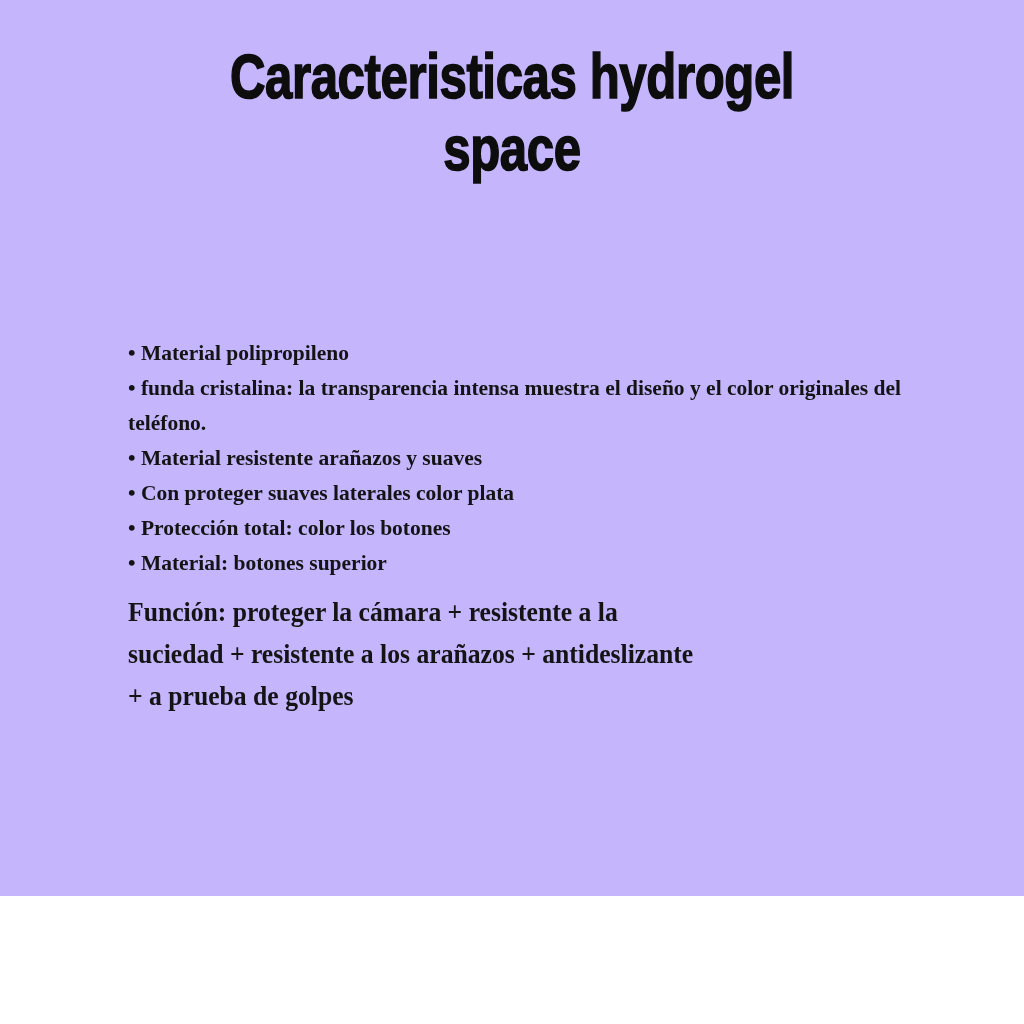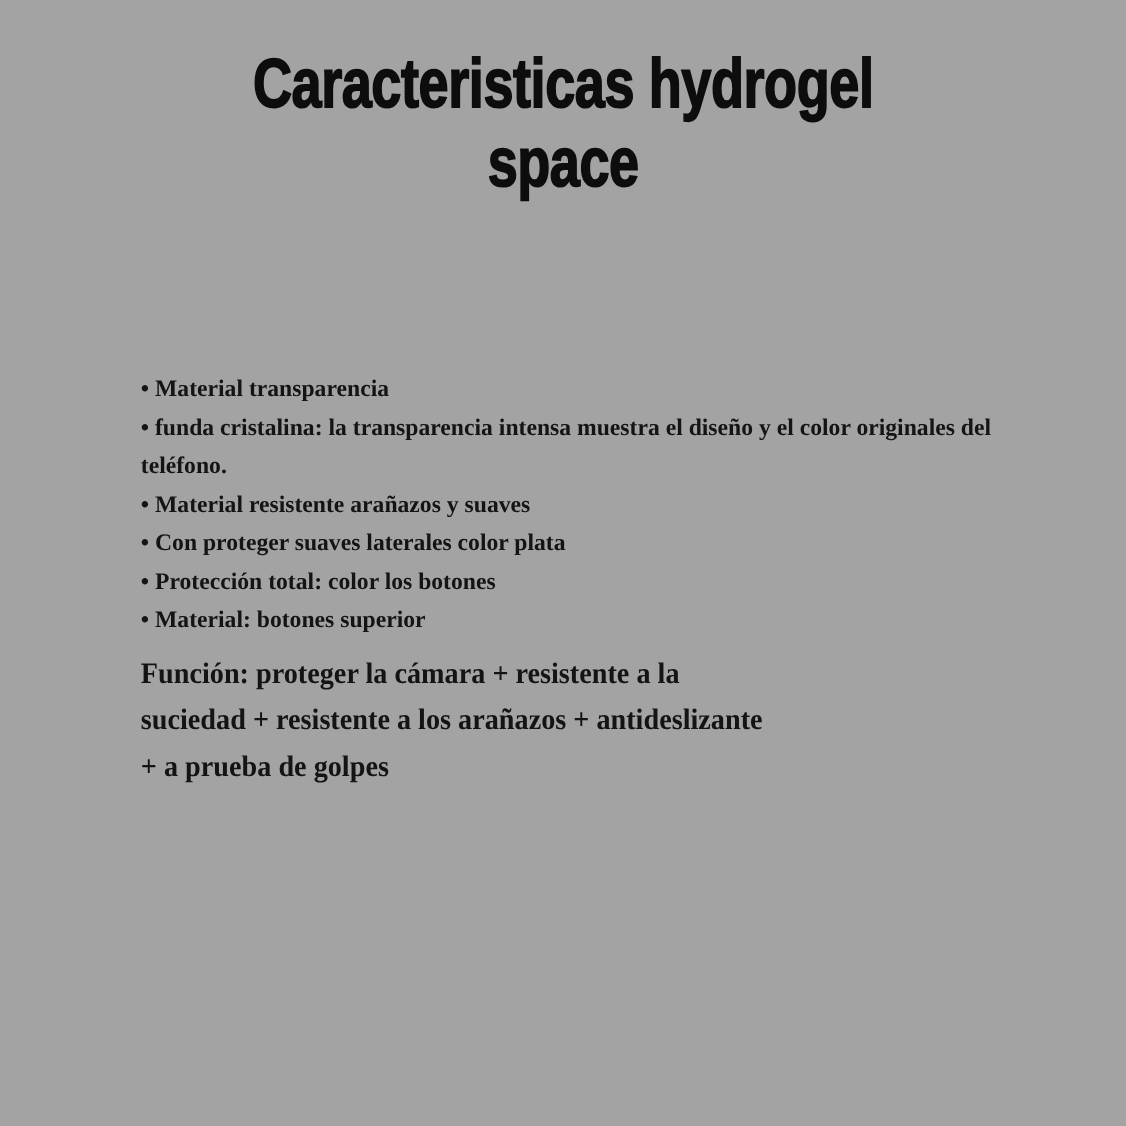--- a/index.html
+++ b/index.html
@@ -89,33 +89,33 @@
   }
 
   .function-line {
     display: block;
     white-space: nowrap;
   }
 </style>
 </head>
 <body>
 
-<div id="page" style="background: #a3a3a3; color: rgb(17, 17, 17); width: 1024px; height: 1024px;">
+<div id="page" style="background: #c4b5fd; color: rgb(17, 17, 17); width: 1024px; height: 896px;">
 
   <div class="title-block">
     <span class="title-line">Caracteristicas hydrogel</span>
     <span class="title-line">space</span>
   </div>
 
   <div class="body-block">
 
     <ul class="bullet-list">
       <li class="bullet-item">
         <span class="bullet-dot">•</span>
-        <span class="bullet-text">Material transparencia</span>
+        <span class="bullet-text">Material polipropileno</span>
       </li>
       <li class="bullet-item">
         <span class="bullet-dot">•</span>
         <span class="bullet-text">funda cristalina: la transparencia intensa muestra el diseño y el color originales del teléfono.</span>
       </li>
       <li class="bullet-item">
         <span class="bullet-dot">•</span>
         <span class="bullet-text">Material resistente arañazos y suaves</span>
       </li>
       <li class="bullet-item">

